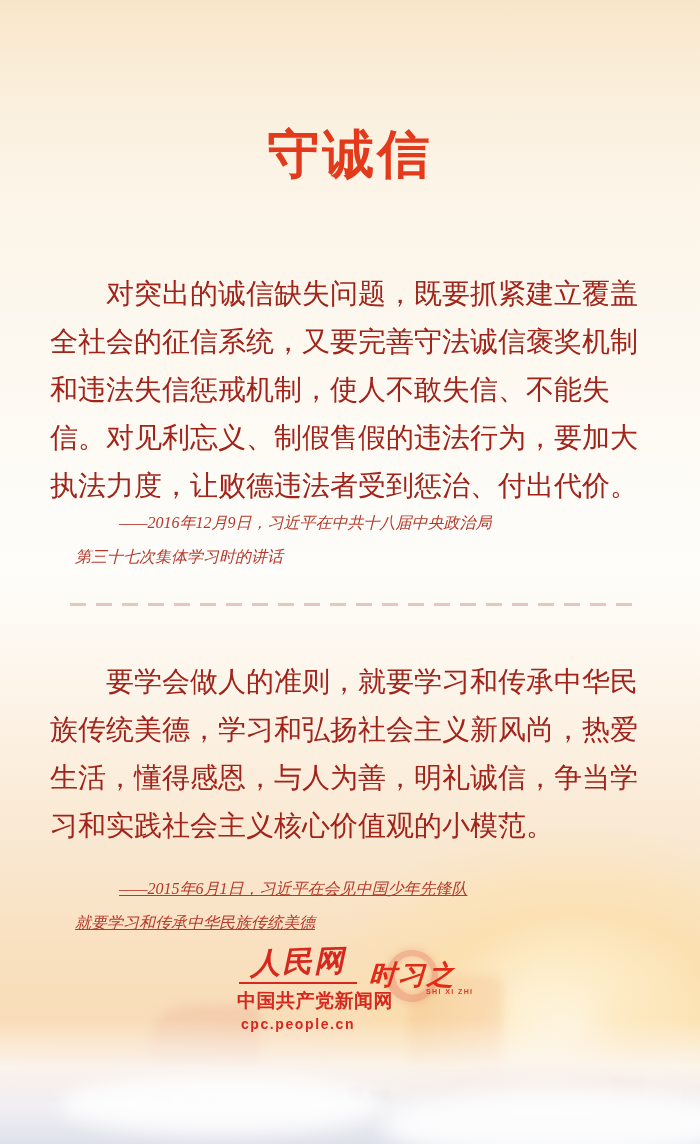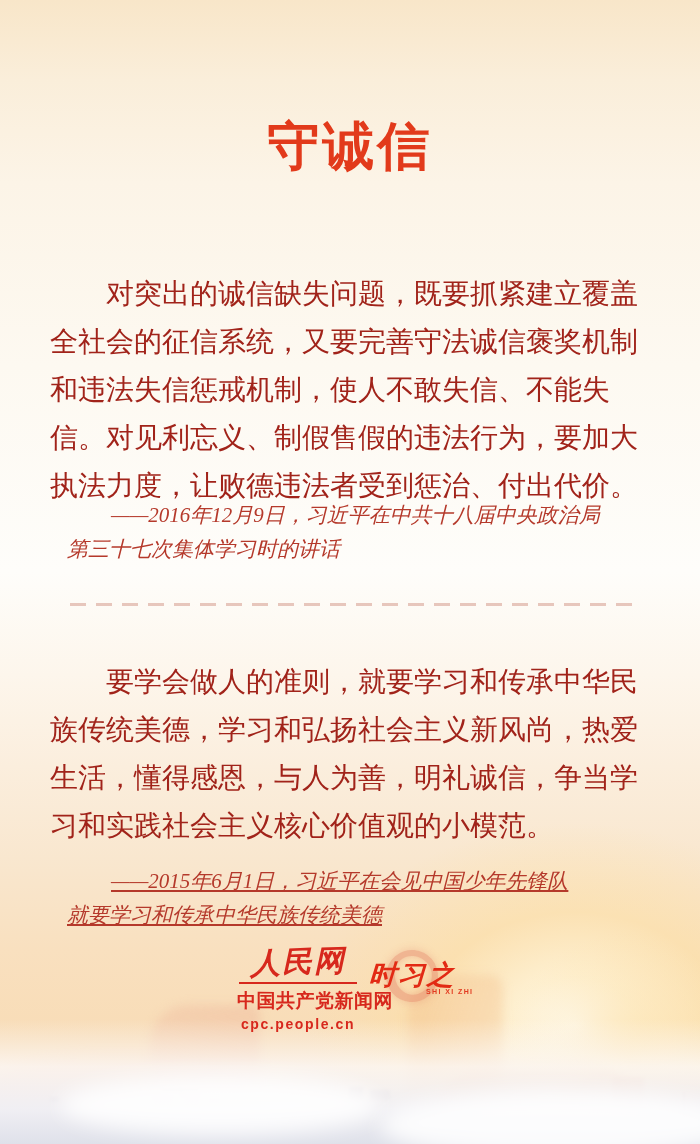--- a/index.html
+++ b/index.html
@@ -39,29 +39,29 @@
   .bldg{position:absolute;background:rgba(148,122,120,.42);filter:blur(1.5px);border-radius:1px;}
   .bldg-r{position:absolute;background:rgba(232,166,118,.55);filter:blur(2px);border-radius:2px;}
   .antenna{position:absolute;background:rgba(196,140,112,.5);filter:blur(1px);}
   .crane-h{position:absolute;background:rgba(148,122,120,.45);filter:blur(.8px);}
   .mist-blob{position:absolute;background:rgba(255,255,255,.85);filter:blur(10px);border-radius:50%;}
   .mist{position:absolute;left:0;bottom:0;width:700px;height:125px;
     background:linear-gradient(180deg,rgba(255,255,255,0) 0%,rgba(252,250,251,.78) 38%,
       rgba(240,240,246,.96) 72%,#dfe1ea 100%);}
 
   
-  .title{position:absolute;left:0;top:112px;width:700px;margin:0;text-align:center;
+  .title{position:absolute;left:0;top:120px;width:700px;margin:0;text-align:center;
     font-family:"Liberation Sans","DejaVu Sans",sans-serif;
     font-size:52px;font-weight:bold;letter-spacing:3px;color:#e23a1b;}
   .quote-text{position:absolute;left:50px;width:592px;margin:0;
     font-size:28px;line-height:48px;color:#a1231a;text-indent:2em;text-align:left;}
   .q1{top:226px;margin-top:44px;}
   .q2{top:638px;margin-top:20px;}
-  .quote-attr{position:absolute;left:63px;width:572px;margin:4px;
-    font-size:21px;line-height:34px;color:#b5392b;font-style:italic;}
+  .quote-attr{position:absolute;left:63px;width:572px;margin:12px;
+    font-size:16px;line-height:34px;color:#b5392b;font-style:italic;}
   .a1{top:494px;}
   .a2{top:860px;text-decoration:underline;}
   .attr-line{display:block;}
   .attr-line.first{padding-left:44px;}
   .divider{position:absolute;left:70px;top:603px;width:562px;height:3px;
     background:repeating-linear-gradient(90deg,#e3bdb2 0 16px,rgba(0,0,0,0) 16px 26px);
     opacity:.85;}
 
   
   .people-logo{position:absolute;left:237px;top:944px;width:122px;text-align:center;color:#d7281d;

